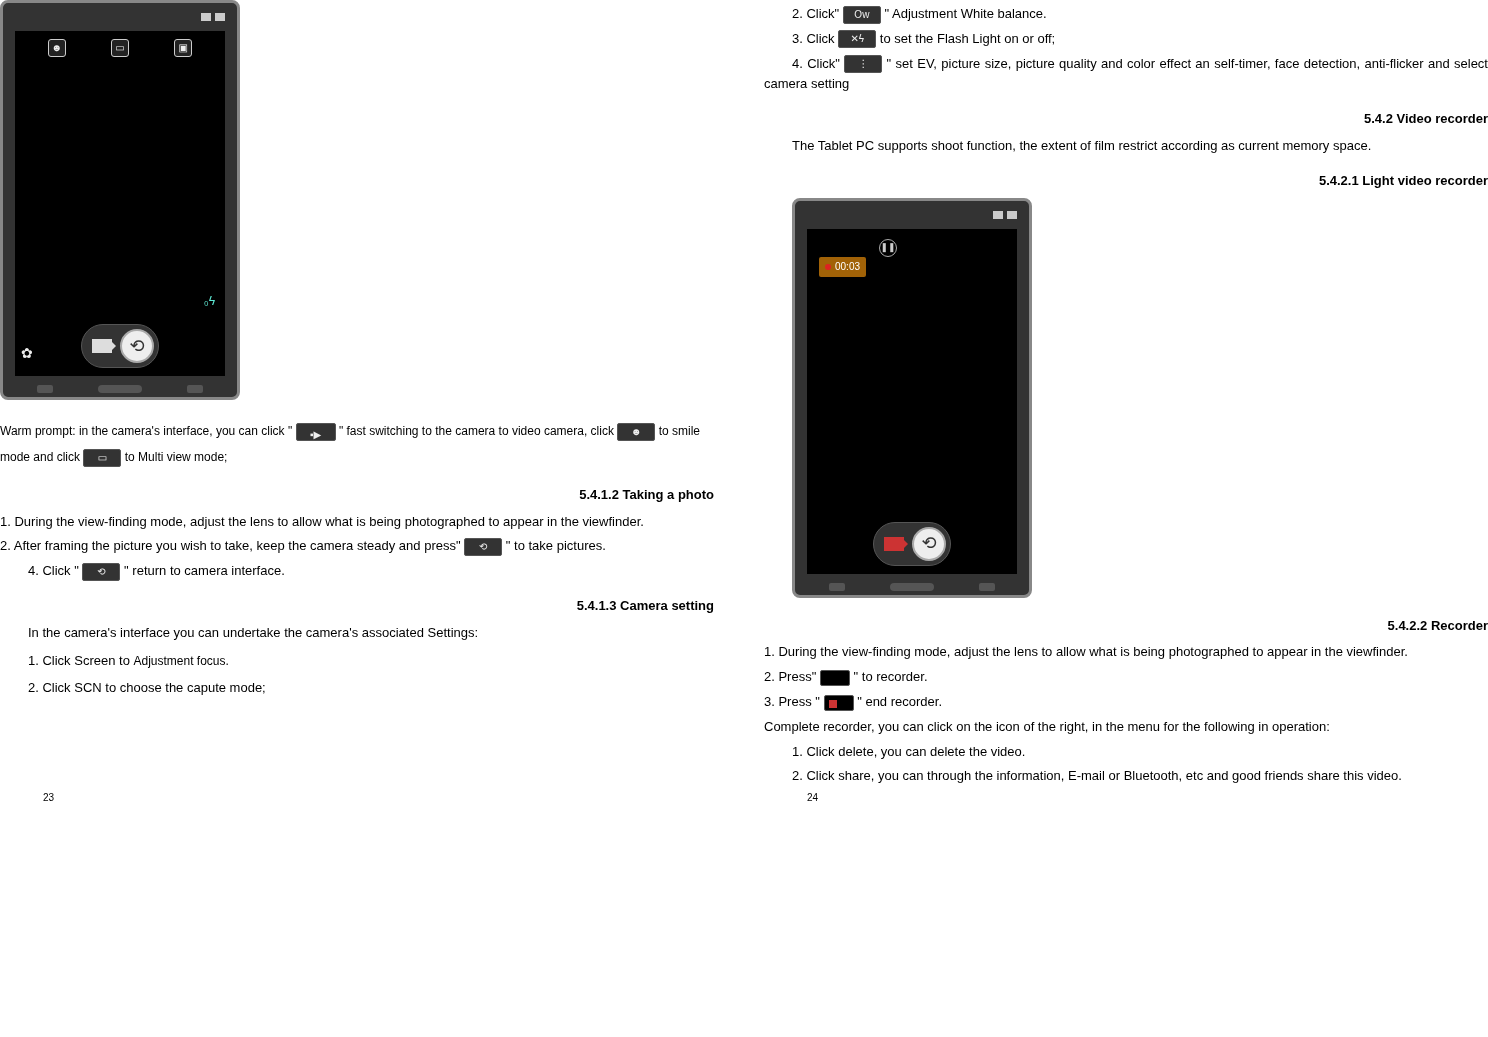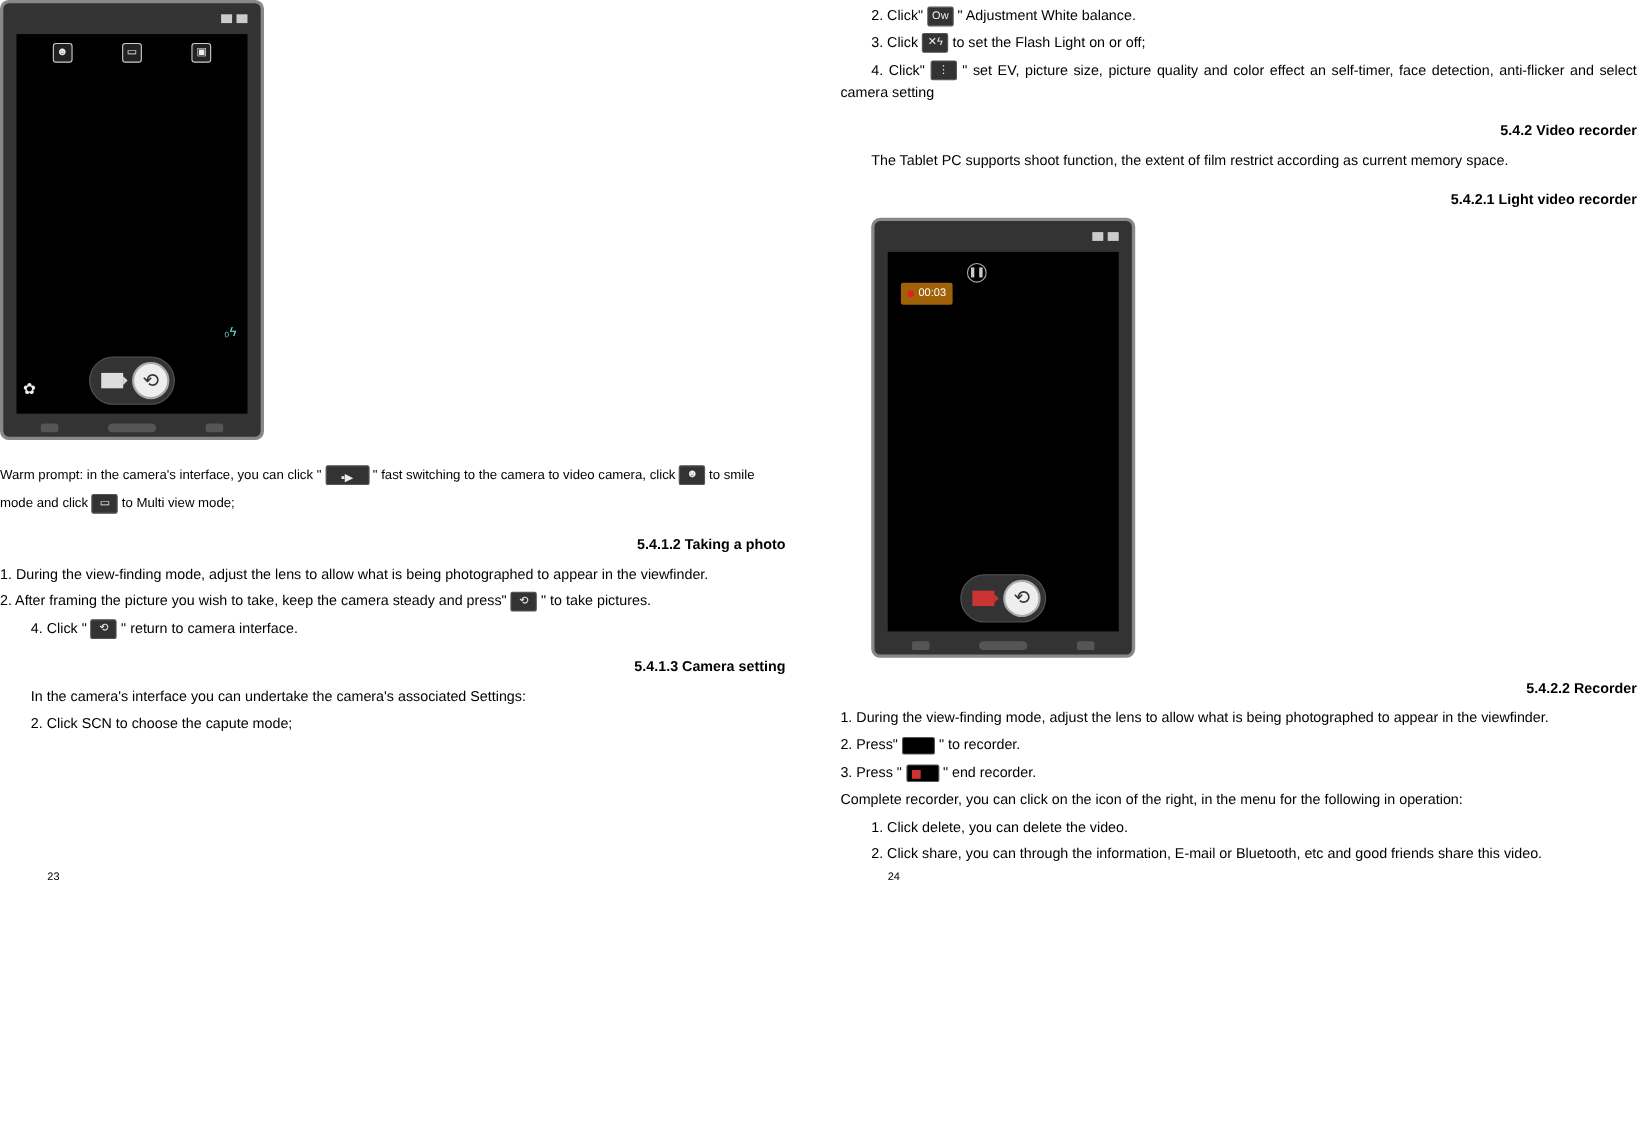--- a/index.html
+++ b/index.html
@@ -142,21 +142,21 @@
     display: inline-block;
     vertical-align: middle;
     background: #333;
     border: 1px solid #555;
     color: #eee;
     font-size: 10px;
     text-align: center;
     border-radius: 2px;
   }
   .ic-wide { width: 40px; height: 18px; }
-  .ic-sm { width: 24px; height: 18px; line-height: 16px; }
+  .ic-sm { width: 38px; height: 18px; line-height: 16px; }
   .ic-rec { width: 30px; height: 16px; background: #000; }
   .ic-rec2 { width: 30px; height: 16px; background: #000; position: relative; }
   .ic-rec2::after { content: ''; position: absolute; left: 4px; top: 4px; width: 8px; height: 8px; background: #c33; }
   h4 { font-size: 13px; font-weight: bold; margin: 14px 0 6px 0; text-align: right; }
   p { margin: 4px 0; }
   .just { text-align: justify; }
   .indent { padding-left: 28px; }
 </style>
 </head>
 <body>
@@ -207,20 +207,23 @@
   </p>
   <p class="indent">
     <span>4. Click "</span>
     <span class="inline-icon ic-sm">⟲</span>
     <span>" return to camera interface.</span>
   </p>
 
   <h4>5.4.1.3    Camera setting</h4>
   <div class="indent">
     <p>In the camera's interface you can undertake the camera's associated Settings:</p>
+    <p>
+      <span>1. Click Screen to </span><span class="warm" style="font-style:normal">Adjustment focus.</span>
+    </p>
     <p>2. Click SCN to choose the capute mode;</p>
   </div>
 
   <div class="page-num">23</div>
 </div>
 
 <div class="page page-right">
 
   <p class="indent">
     <span>2. Click"</span>

